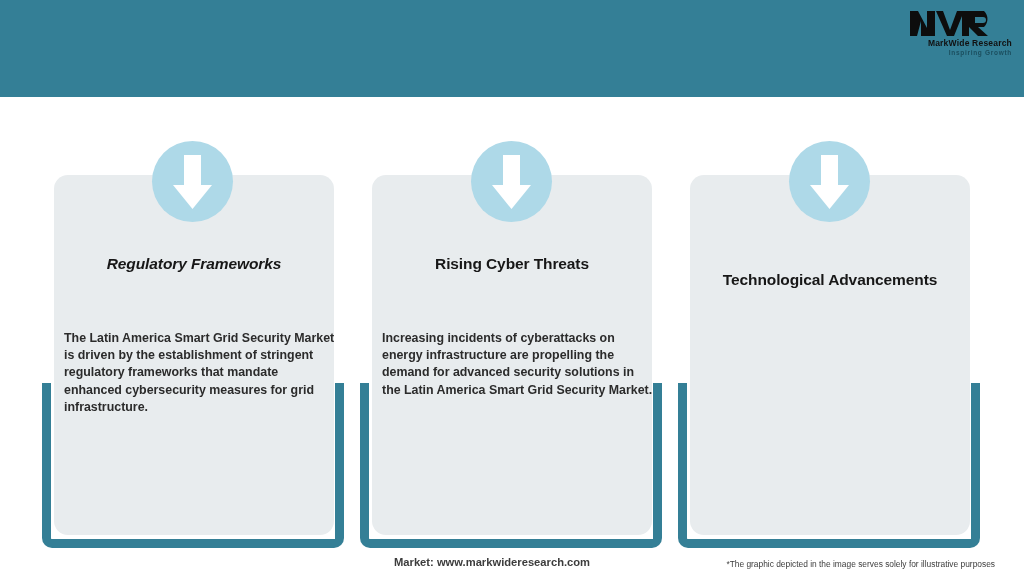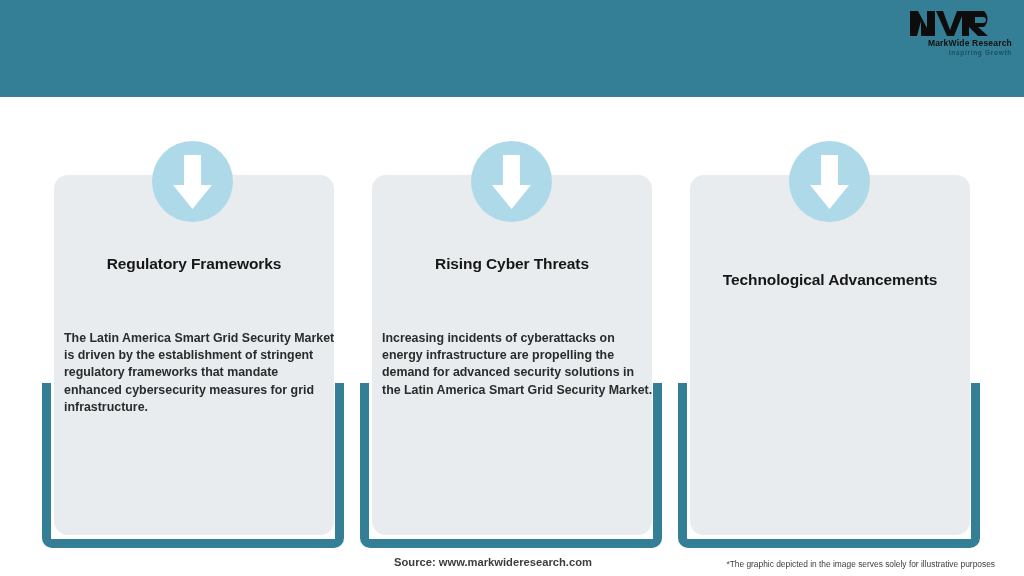--- a/index.html
+++ b/index.html
@@ -152,21 +152,21 @@
       </svg>
       <div class="logo-name">MarkWide Research</div>
       <div class="logo-tagline">Inspiring Growth</div>
     </div>
   </div>
 
   <div class="card-group">
     <div class="frame" style="left:42px; top:383px; width:302px; height:165px;"></div>
 
     <div class="card" style="left:54px; top:175px; width:280px; height:360px;">
-      <div class="card-title" style="top:80px;">Regulatory Frameworks</div>
+      <div class="card-title" style="top:80px;font-style:italic;">Regulatory Frameworks</div>
       <div class="card-body" style="left:10px; top:155px; width:272px;">The Latin America Smart Grid Security Market is driven by the establishment of stringent regulatory frameworks that mandate enhanced cybersecurity measures for grid infrastructure.</div>
     </div>
 
     <div class="badge" style="left:152px; top:141px;">
       <svg width="81" height="81" viewBox="0 0 81 81">
         <polygon points="32,14 49,14 49,44 60,44 40.5,68 21,44 32,44" fill="#ffffff"></polygon>
       </svg>
     </div>
   </div>
 
@@ -192,16 +192,16 @@
       <div class="card-title" style="top:96px;">Technological Advancements</div>
     </div>
 
     <div class="badge" style="left:789px; top:141px;">
       <svg width="81" height="81" viewBox="0 0 81 81">
         <polygon points="32,14 49,14 49,44 60,44 40.5,68 21,44 32,44" fill="#ffffff"></polygon>
       </svg>
     </div>
   </div>
 
-  <div class="footer-source">Source: www.markwideresearch.com</div>
+  <div class="footer-source">Market: www.markwideresearch.com</div>
   <div class="footer-note">*The graphic depicted in the image serves solely for illustrative purposes</div>
 
 </div>
 
 </body></html>

